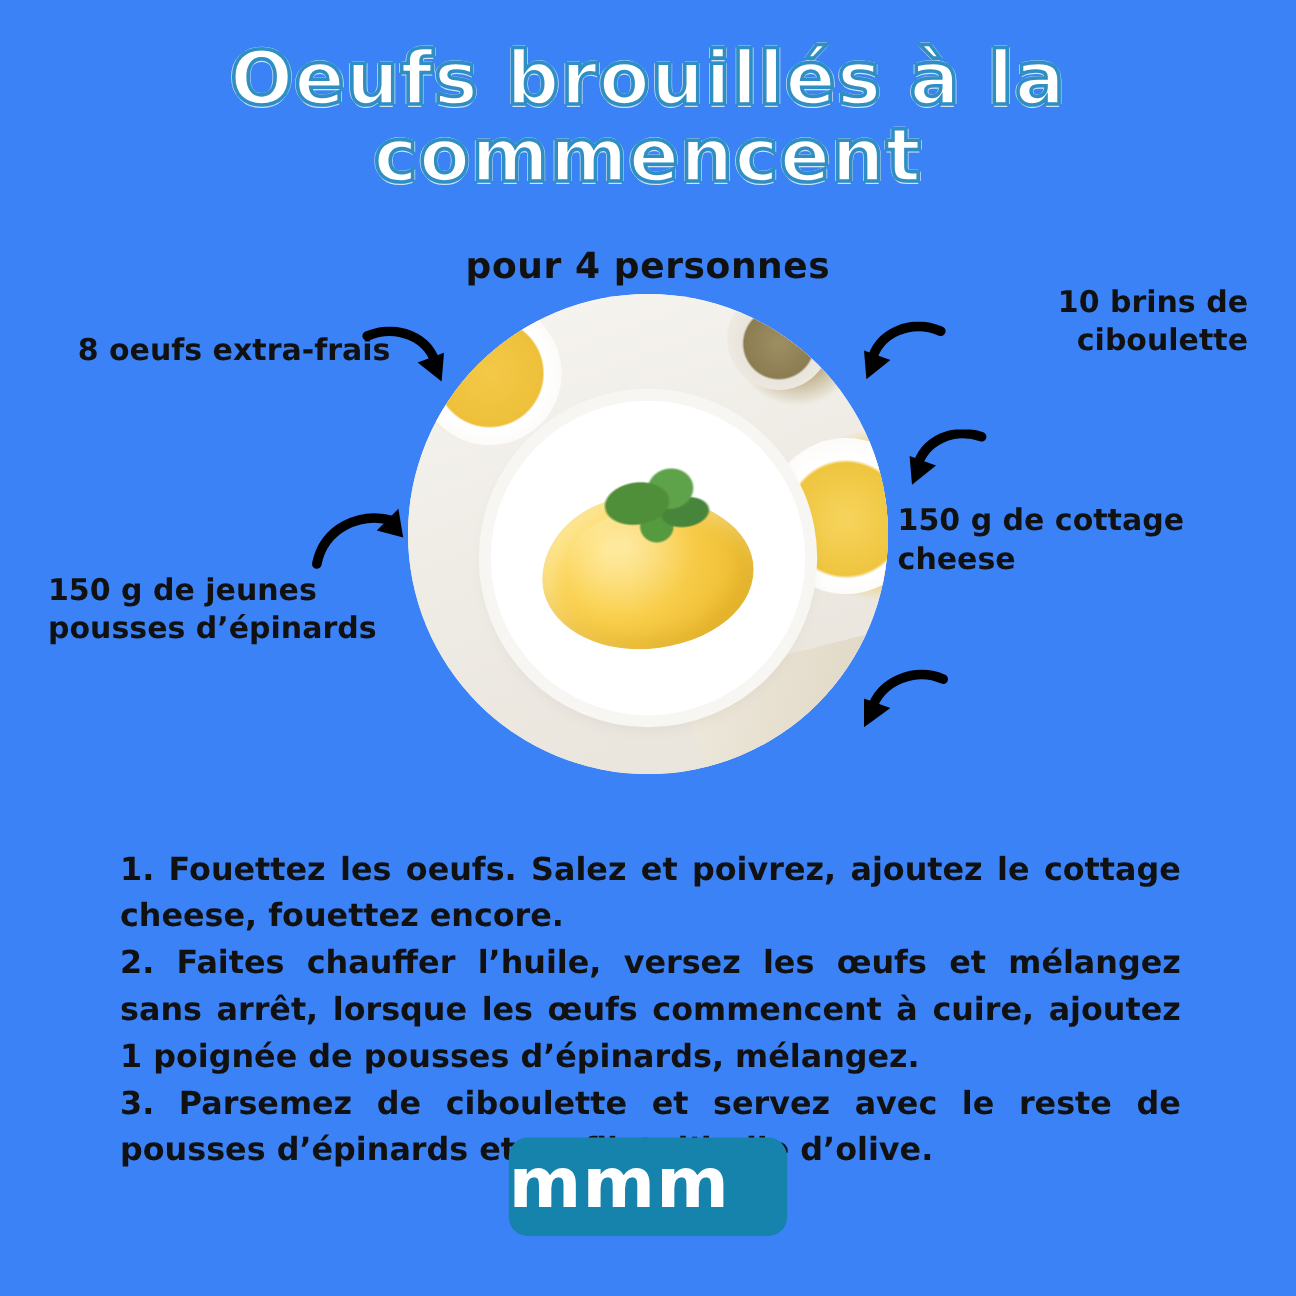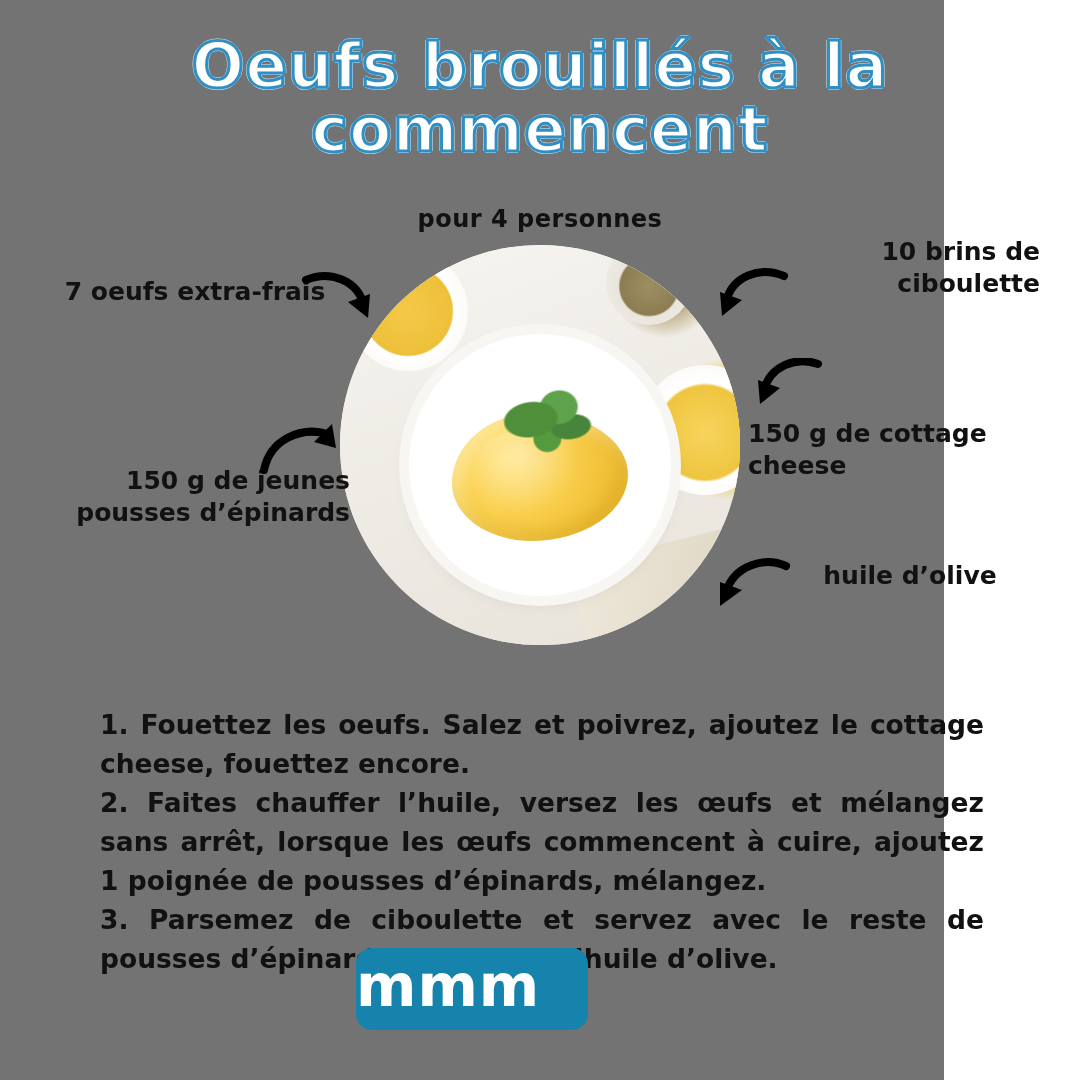--- a/index.html
+++ b/index.html
@@ -7,23 +7,23 @@
   html, body {
     width: 1080px;
     height: 1080px;
     background: #ffffff;
     font-family: "DejaVu Sans", sans-serif;
     overflow: hidden;
   }
 
   .page {
     position: relative;
-    width: 944px;
+    width: 1080px;
     height: 1080px;
-    background: #737373;
+    background: #3b82f6;
     text-decoration: underline;
   }
 
   
   .title {
     position: absolute;
     top: 34px;
     left: 0;
     width: 1080px;
     text-align: center;
@@ -43,21 +43,21 @@
   }
   .title .line { display: block; }
 
   
   .serves {
     position: absolute;
     top: 205px;
     left: 0;
     width: 1080px;
     text-align: center;
-    font-size: 24px;
+    font-size: 30px;
     font-weight: 700;
     color: #111111;
     letter-spacing: 0.5px;
   }
 
   
   .photo-wrap {
     position: absolute;
     left: 340px;
     top: 245px;
@@ -152,21 +152,21 @@
     position: absolute;
     font-size: 25px;
     font-weight: 700;
     color: #111111;
     line-height: 1.28;
   }
   .ing-eggs      { left: 60px;  top: 276px; width: 270px; text-align: center; }
   .ing-chives    { left: 790px; top: 236px; width: 250px; text-align: right; }
   .ing-cottage   { left: 748px; top: 418px; width: 300px; text-align: left; }
   .ing-oil       { left: 790px; top: 560px; width: 240px; text-align: center; }
-  .ing-spinach   { left: 40px;  top: 465px; width: 310px; text-align: right; }
+  .ing-spinach   { left: 40px;  top: 476px; width: 310px; text-align: left; }
 
   
   .arrow { position: absolute; }
 
   
   .steps {
     position: absolute;
     left: 100px;
     top: 662px;
     width: 884px;
@@ -220,24 +220,23 @@
       <div class="bowl-oil"></div>
       <div class="bowl-spice"></div>
       <div class="bowl-right"></div>
       <div class="napkin"></div>
       <div class="plate"></div>
       <div class="eggs"></div>
       <div class="herb"></div>
     </div>
   </div>
 
-  <div class="ing ing-eggs">7 oeufs extra-frais</div>
+  <div class="ing ing-eggs">8 oeufs extra-frais</div>
   <div class="ing ing-chives">10 brins de ciboulette</div>
   <div class="ing ing-cottage">150 g de cottage cheese</div>
-  <div class="ing ing-oil">huile d’olive</div>
   <div class="ing ing-spinach">150 g de jeunes pousses d’épinards</div>
 
   <svg class="arrow" style="left:300px; top:272px;" width="80" height="60" viewBox="0 0 80 60">
     <path d="M6 8 C30 -2, 58 8, 64 34" fill="none" stroke="#000" stroke-width="8" stroke-linecap="round"></path>
     <path d="M68 46 L48 30 L70 22 Z" fill="#000"></path>
   </svg>
 
   <svg class="arrow" style="left:704px; top:268px;" width="86" height="62" viewBox="0 0 86 62">
     <path d="M80 8 C56 -2, 28 8, 22 34" fill="none" stroke="#000" stroke-width="8" stroke-linecap="round"></path>
     <path d="M18 48 L16 24 L38 32 Z" fill="#000"></path>

